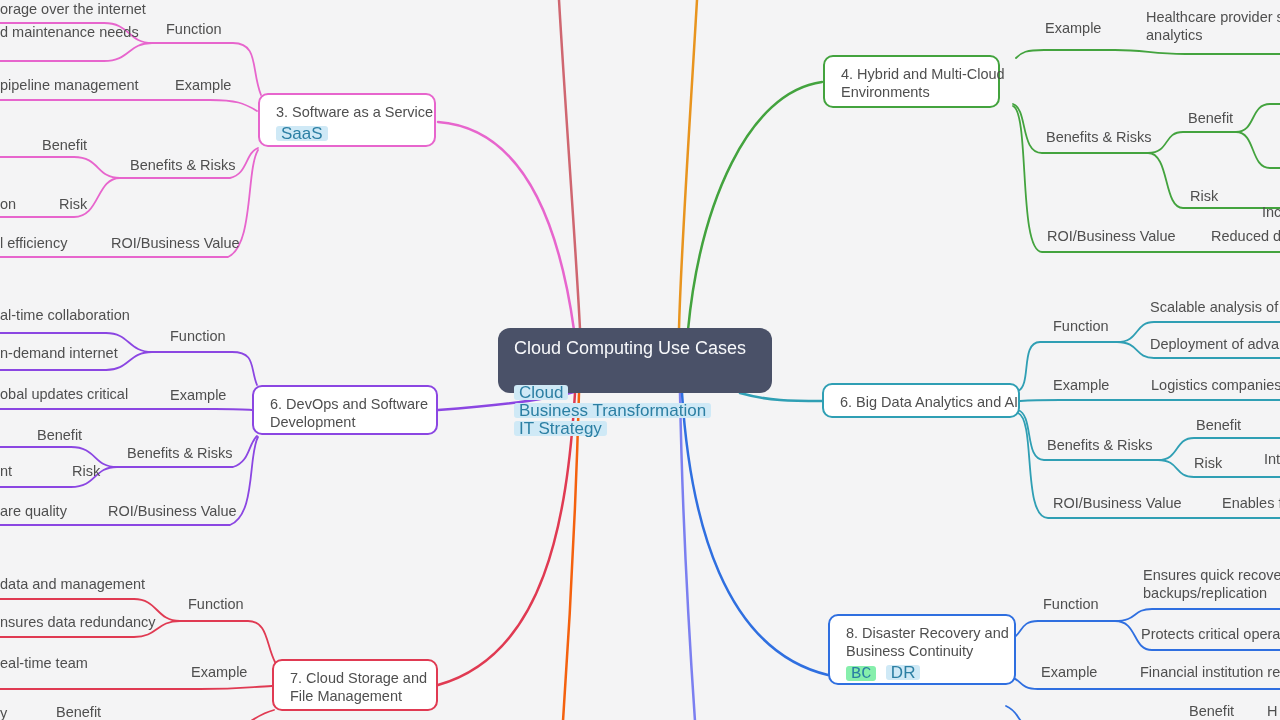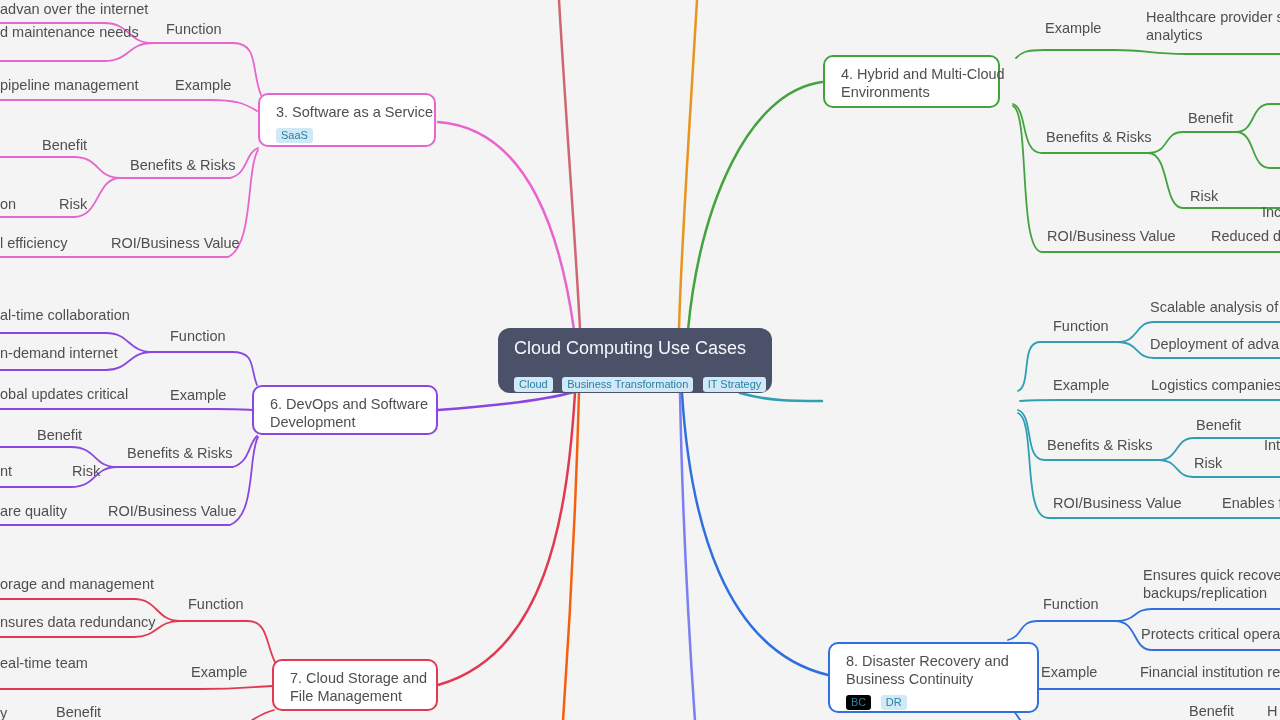--- a/index.html
+++ b/index.html
@@ -5,26 +5,26 @@
   html,body{margin:0;padding:0;background:#ddd;}
   .stage{position:relative;width:1280px;height:720px;background:#f4f4f5;overflow:hidden;
          font-family:"Liberation Sans",sans-serif;}
   svg.links{position:absolute;left:0;top:0;width:1280px;height:720px;}
   svg.links path{fill:none;stroke-linecap:round;}
   .t{position:absolute;font-size:14.5px;line-height:17px;color:#4f4f4f;white-space:nowrap;}
   .box{position:absolute;background:#fff;border:2px solid #999;border-radius:10px;
        box-sizing:border-box;padding:8px 0 0 16px;box-shadow:0 0 0 1px rgba(255,255,255,.6) inset;}
   .box .bt{font-size:14.5px;line-height:18px;color:#4f4f4f;white-space:nowrap;}
   .chips{margin-top:4px;}
-  .chip{display:inline-block;background:#cfe9f6;color:#2c7fa3;font-size:11px;line-height:15px;
+  .chip{display:inline-block;background:#cfe9f6;color:#2c7fa3;font-size:17px;line-height:15px;
         padding:0 5px;border-radius:3px;margin-right:5px;white-space:nowrap;}
   .center{position:absolute;left:498px;top:328px;width:274px;height:65px;background:#4a5168;
           border-radius:12px;box-sizing:border-box;padding:9px 0 0 16px;}
   .center .ct{color:#f7f8fb;font-size:18px;line-height:22px;white-space:nowrap;}
-  .center .chips{margin-top:15px;}
+  .center .chips{margin-top:25px;}
 </style>
 </head>
 <body>
 
 <div class="stage" style="background: rgb(244, 244, 245);">
 
   <svg class="links" viewBox="0 0 1280 720">
 
     <path class="c-link-top-1" stroke-width="2.5" d="M559,0 C566,120 576,250 580,329" style="stroke: rgb(207, 102, 112);"></path>
     <path class="c-link-top-2" stroke-width="2.5" d="M697,0 C690,120 681,250 679,329" style="stroke: rgb(232, 148, 30);"></path>
@@ -78,21 +78,21 @@
     <path class="c-storage" stroke-width="1.8" d="M274,710 C258,714 252,722 240,727" style="stroke: rgb(224, 58, 82);"></path>
 
     <path class="c-dr" stroke-width="2.5" d="M682,393 C690,520 724,650 828,675" style="stroke: rgb(47, 111, 224);"></path>
     <path class="c-dr" stroke-width="1.8" d="M1008,640 C1024,636 1018,621 1038,621 L1115,621" style="stroke: rgb(47, 111, 224);"></path>
     <path class="c-dr" stroke-width="1.8" d="M1115,621 C1138,621 1132,609 1152,609 L1281,609" style="stroke: rgb(47, 111, 224);"></path>
     <path class="c-dr" stroke-width="1.8" d="M1115,621 C1138,621 1132,650 1152,650 L1281,650" style="stroke: rgb(47, 111, 224);"></path>
     <path class="c-dr" stroke-width="1.8" d="M1008,676 C1022,678 1018,689 1038,689 L1281,689" style="stroke: rgb(47, 111, 224);"></path>
     <path class="c-dr" stroke-width="1.8" d="M1006,706 C1020,712 1016,722 1030,727" style="stroke: rgb(47, 111, 224);"></path>
   </svg>
 
-  <span class="t" style="left:0;top:1px">advan over the internet</span>
+  <span class="t" style="left:0;top:1px">orage over the internet</span>
   <span class="t" style="left:166px;top:21px">Function</span>
   <span class="t" style="left:0;top:24px">d maintenance needs</span>
   <span class="t" style="left:0;top:77px">pipeline management</span>
   <span class="t" style="left:175px;top:77px">Example</span>
   <span class="t" style="left:42px;top:137px">Benefit</span>
   <span class="t" style="left:130px;top:157px">Benefits &amp; Risks</span>
   <span class="t" style="left:0;top:196px">on</span>
   <span class="t" style="left:59px;top:196px">Risk</span>
   <span class="t" style="left:0;top:235px">l efficiency</span>
   <span class="t" style="left:111px;top:235px">ROI/Business Value</span>
@@ -132,49 +132,52 @@
   </div>
 
   <span class="t" style="left:1150px;top:299px">Scalable analysis of m</span>
   <span class="t" style="left:1053px;top:318px">Function</span>
   <span class="t" style="left:1150px;top:336px">Deployment of advan</span>
   <span class="t" style="left:1053px;top:377px">Example</span>
   <span class="t" style="left:1151px;top:377px">Logistics companies o</span>
   <span class="t" style="left:1196px;top:417px">Benefit</span>
   <span class="t" style="left:1047px;top:437px">Benefits &amp; Risks</span>
   <span class="t" style="left:1194px;top:455px">Risk</span>
-  <span class="t" style="left:1264px;top:437px">Int</span>
+  <span class="t" style="left:1264px;top:451px">Int</span>
   <span class="t" style="left:1053px;top:495px">ROI/Business Value</span>
   <span class="t" style="left:1222px;top:495px">Enables fiv</span>
+  <div class="box c-bigdata" style="left: 822px; top: 383px; width: 198px; height: 35px; border-color: rgb(47, 159, 180);">
+    <div class="bt">6. Big Data Analytics and AI</div>
+  </div>
 
-  <span class="t" style="left:0;top:576px">orage and management</span>
+  <span class="t" style="left:0;top:576px">data and management</span>
   <span class="t" style="left:188px;top:596px">Function</span>
   <span class="t" style="left:0;top:614px">nsures data redundancy</span>
   <span class="t" style="left:0;top:655px">eal-time team</span>
   <span class="t" style="left:191px;top:664px">Example</span>
   <span class="t" style="left:0;top:705px">y</span>
   <span class="t" style="left:56px;top:704px">Benefit</span>
   <div class="box c-storage" style="left: 272px; top: 659px; width: 166px; height: 52px; border-color: rgb(224, 58, 82);">
     <div class="bt">7. Cloud Storage and</div>
     <div class="bt">File Management</div>
   </div>
 
   <span class="t" style="left:1143px;top:567px">Ensures quick recovery</span>
   <span class="t" style="left:1143px;top:585px">backups/replication</span>
   <span class="t" style="left:1043px;top:596px">Function</span>
   <span class="t" style="left:1141px;top:626px">Protects critical operati</span>
   <span class="t" style="left:1041px;top:664px">Example</span>
   <span class="t" style="left:1140px;top:664px">Financial institution rep</span>
   <span class="t" style="left:1189px;top:703px">Benefit</span>
   <span class="t" style="left:1267px;top:703px">H</span>
-  <div class="box c-dr" style="left: 828px; top: 642px; width: 211px; height: 71px; border-color: rgb(47, 111, 224);">
+  <div class="box c-dr" style="left: 828px; top: 614px; width: 188px; height: 71px; border-color: rgb(47, 111, 224);">
     <div class="bt">8. Disaster Recovery and</div>
     <div class="bt">Business Continuity</div>
     <div class="chips">
-      <span class="chip" style="background: #000000; color: rgb(44, 127, 163);">BC</span>
+      <span class="chip" style="background: #86efac; color: rgb(44, 127, 163); font-family: Liberation Mono, monospace;">BC</span>
       <span class="chip" style="background: rgb(207, 233, 246); color: rgb(44, 127, 163);">DR</span>
     </div>
   </div>
 
   <div class="center" style="background: rgb(74, 81, 104);">
     <div class="ct" style="color: rgb(247, 248, 251);">Cloud Computing Use Cases</div>
     <div class="chips">
       <span class="chip" style="background: rgb(207, 233, 246); color: rgb(44, 127, 163);">Cloud</span>
       <span class="chip" style="background: rgb(207, 233, 246); color: rgb(44, 127, 163);">Business Transformation</span>
       <span class="chip" style="background: rgb(207, 233, 246); color: rgb(44, 127, 163);">IT Strategy</span>

